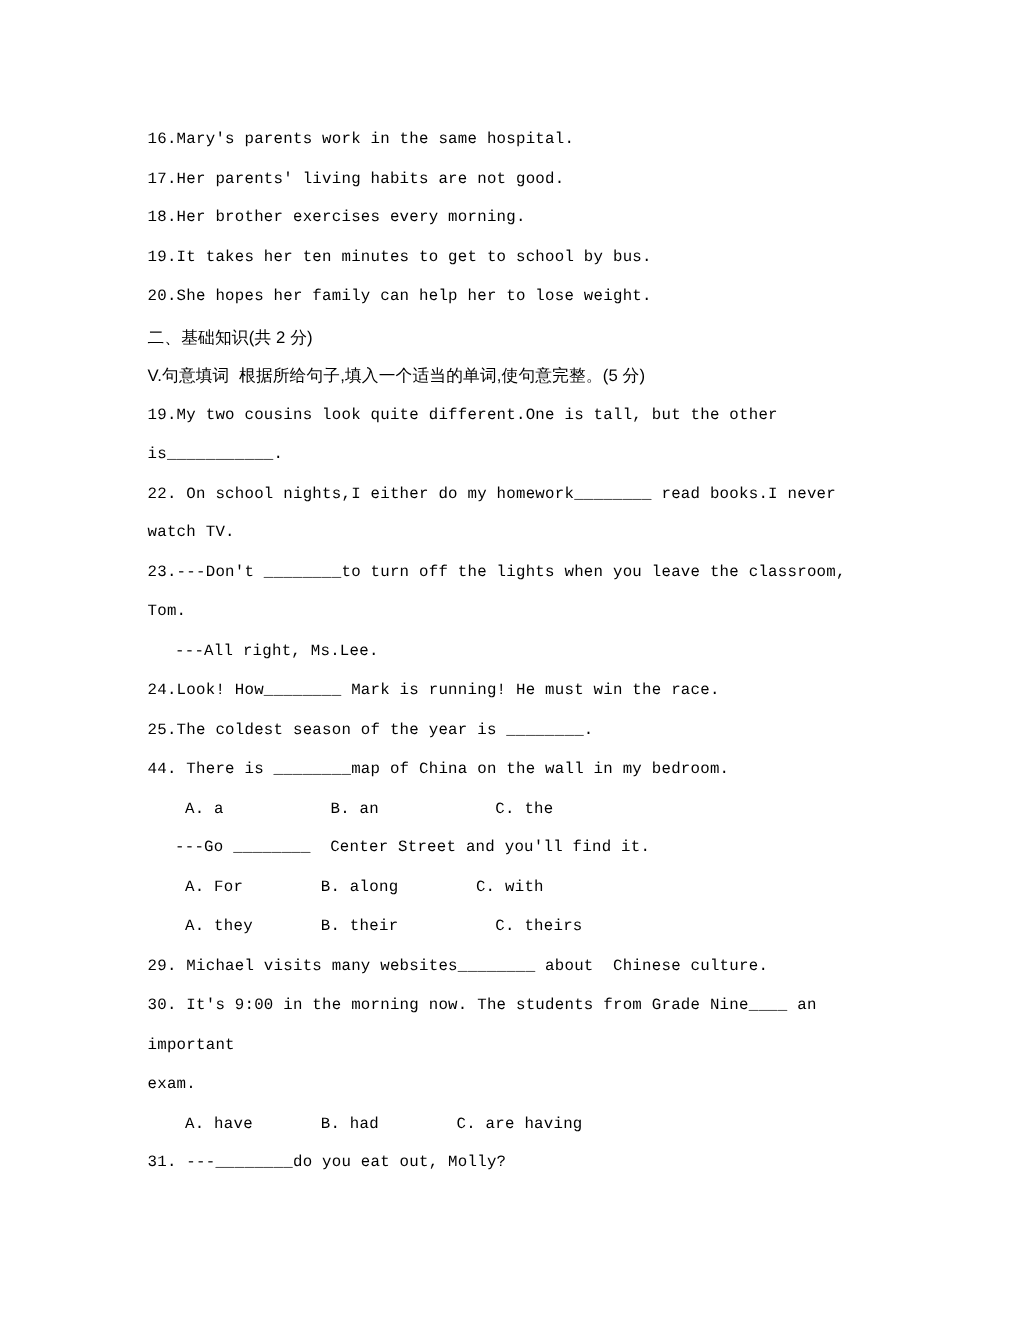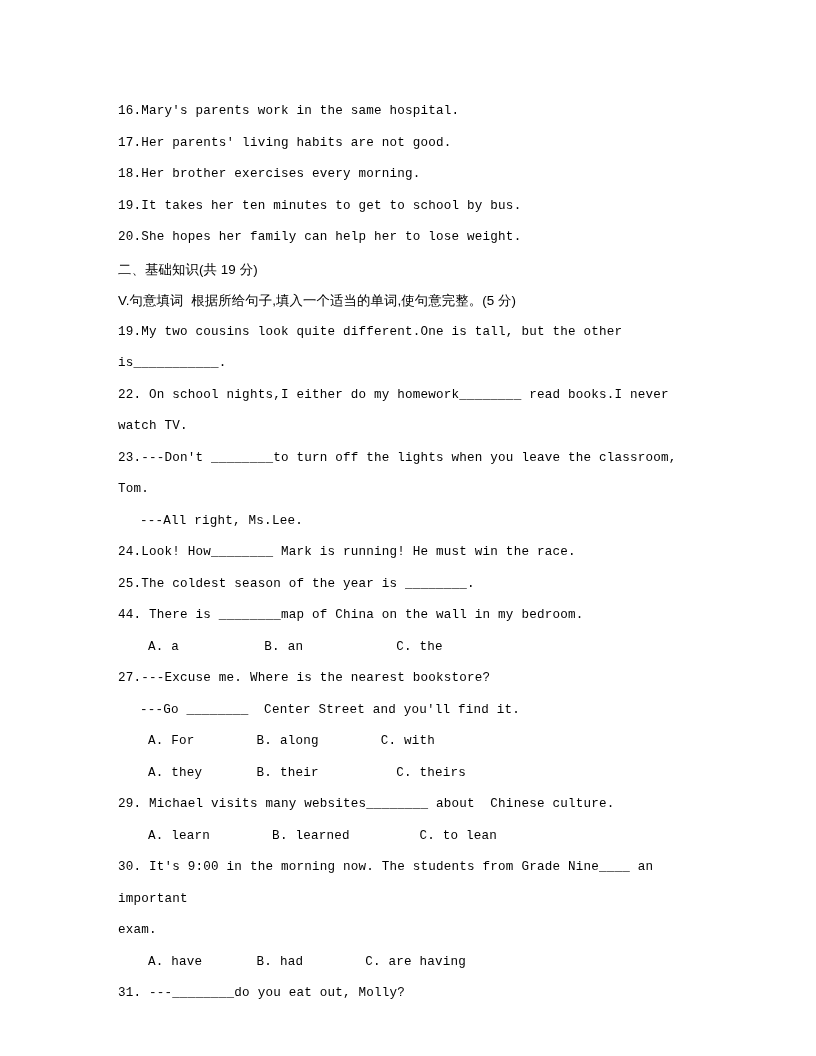--- a/index.html
+++ b/index.html
@@ -40,34 +40,32 @@
 </head>
 <body>
 
 <div class="page">
   <div id="lines-container">
       <div class="line">16.Mary's parents work in the same hospital.</div>
       <div class="line">17.Her parents' living habits are not good.</div>
       <div class="line">18.Her brother exercises every morning.</div>
       <div class="line">19.It takes her ten minutes to get to school by bus.</div>
       <div class="line">20.She hopes her family can help her to lose weight.</div>
-      <div class="line cn">二、基础知识(共 19 分)</div>
+      <div class="line cn">二、基础知识(共 2 分)</div>
       <div class="line cn">V.句意填词  根据所给句子,填入一个适当的单词,使句意完整。(5 分)</div>
       <div class="line">19.My two cousins look quite different.One is tall, but the other is___________.</div>
       <div class="line">22. On school nights,I either do my homework________ read books.I never watch TV.</div>
       <div class="line">23.---Don't ________to turn off the lights when you leave the classroom, Tom.</div>
       <div class="line" style="padding-left: 22px;">---All right, Ms.Lee.</div>
       <div class="line">24.Look! How________ Mark is running! He must win the race.</div>
       <div class="line">25.The coldest season of the year is ________.</div>
       <div class="line">44. There is ________map of China on the wall in my bedroom.</div>
       <div class="line" style="padding-left: 30px;">A. a           B. an            C. the</div>
-      <div class="line">27.---Excuse me. Where is the nearest bookstore?</div>
       <div class="line" style="padding-left: 22px;">---Go ________  Center Street and you'll find it.</div>
       <div class="line" style="padding-left: 30px;">A. For        B. along        C. with</div>
       <div class="line" style="padding-left: 30px;">A. they       B. their          C. theirs</div>
       <div class="line">29. Michael visits many websites________ about  Chinese culture.</div>
-      <div class="line" style="padding-left: 30px;">A. learn        B. learned         C. to lean</div>
       <div class="line">30. It's 9:00 in the morning now. The students from Grade Nine____ an important</div>
       <div class="line">exam.</div>
       <div class="line" style="padding-left: 30px;">A. have       B. had        C. are having</div>
       <div class="line">31. ---________do you eat out, Molly?</div>
     </div>
 </div>
 
 </body></html>

